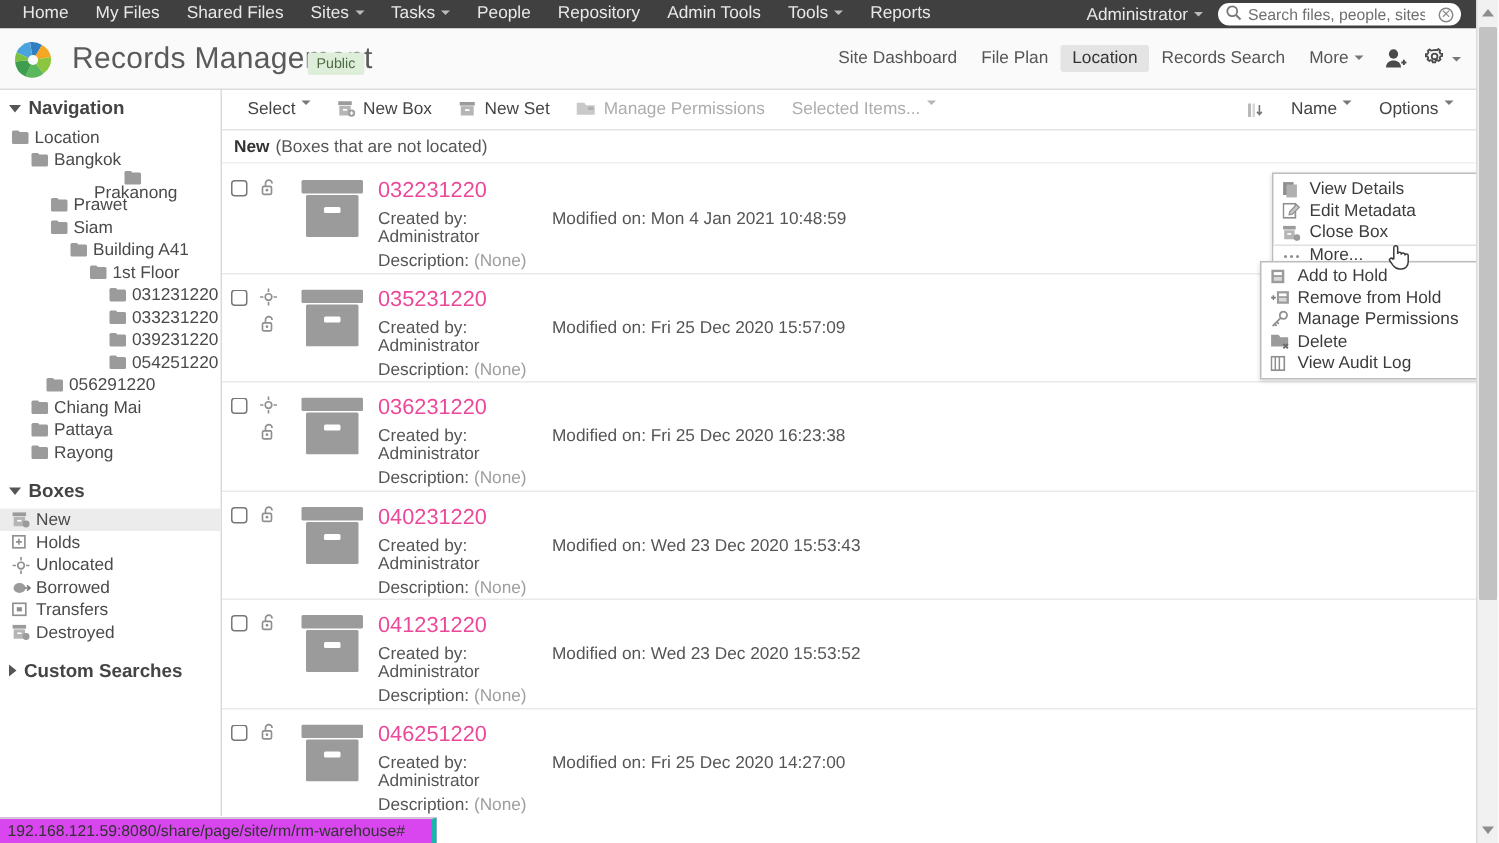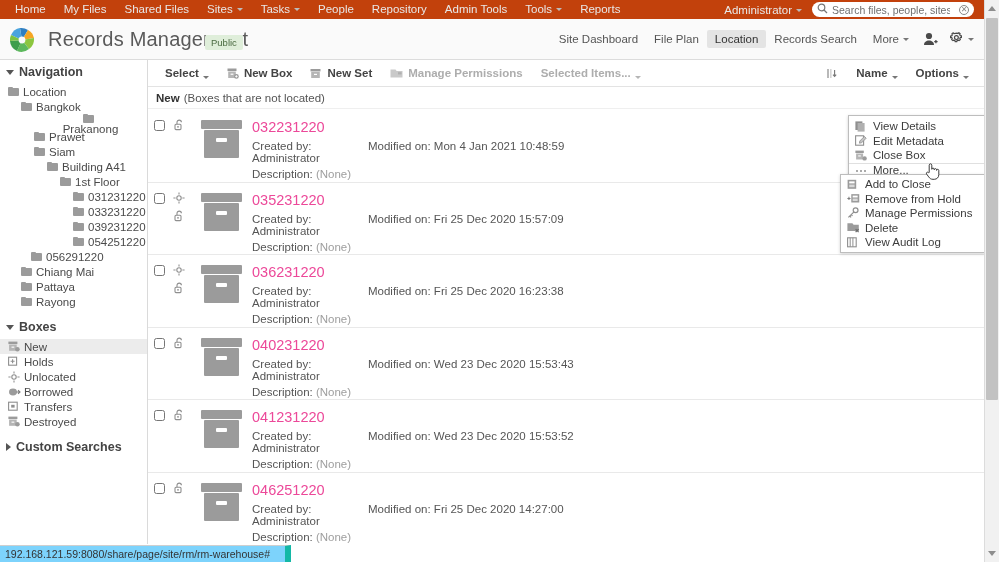--- a/index.html
+++ b/index.html
@@ -6,21 +6,21 @@
   html, body {
     width: 999px; height: 562px;
     font-family: "Liberation Sans", sans-serif;
     font-size: 12px; color: #333; overflow: hidden; background: #fff;
   }
   #app { position: relative; width: 999px; height: 562px; overflow: hidden; }
 
   
   .topbar {
     position: absolute; left: 0; top: 0; width: 984px; height: 19px;
-    background: #c2410c; display: flex; align-items: center;
+    background: #404040; display: flex; align-items: center;
   }
   .topnav { display: flex; align-items: center; padding-left: 6px; }
   .topnav-item {
     color: #e8e8e8; font-size: 11.5px; padding: 0 9px; line-height: 19px;
     white-space: nowrap; cursor: pointer;
   }
   .caret-w {
     display: inline-block; margin-left: 4px; width: 0; height: 0;
     border-left: 3px solid transparent; border-right: 3px solid transparent;
     border-top: 3px solid #bbb; vertical-align: middle;
@@ -121,22 +121,22 @@
   
   .main {
     position: absolute; left: 148px; top: 60px; width: 836px; height: 484px;
     background: #fff; overflow: hidden;
   }
   .toolbar {
     height: 27px; border-bottom: 1px solid #e3e3e3; background: #fff;
     display: flex; align-items: center; padding: 0 8px; position: relative;
   }
   .tb-item {
-    display: flex; align-items: flex-end; font-size: 11.5px; color: #444;
-    padding: 0 9px; white-space: nowrap; cursor: pointer; font-weight: bold;
+    display: flex; align-items: flex-start; font-size: 11.5px; color: #444;
+    padding: 0 9px; white-space: nowrap; cursor: pointer;
   }
   .tb-item.dim { color: #adadad; cursor: default; }
   .tb-right { position: absolute; right: 6px; display: flex; align-items: center; }
 
   .crumb {
     height: 22px; display: flex; align-items: center; padding-left: 8px;
     font-size: 11.5px; color: #555; border-bottom: 1px solid #efefef;
   }
   .crumb b { font-weight: bold; color: #333; margin-right: 4px; }
 
@@ -176,21 +176,21 @@
   .menu-ico { width: 13px; margin-right: 5px; flex: 0 0 auto; display:flex; }
   #menu-primary { left: 848px; top: 115px; width: 146px; padding: 3px 0 0 0; }
   #menu-more { left: 840px; top: 174px; width: 145px; padding: 2px 0; }
 
   
   .cursor { position: absolute; left: 925px; top: 161px; z-index: 60; }
 
   
   .statusbar {
     position: absolute; left: 0; bottom: 0; width: 291px; height: 17px;
-    background: #7dd3fc; border-top: 1px solid #cfcfcf; border-right: 6px solid #14b8a6;
+    background: #d946ef; border-top: 1px solid #cfcfcf; border-right: 3px solid #14b8a6;
     font-size: 10.5px; color: #333; line-height: 16px; padding-left: 5px;
     white-space: nowrap; overflow: hidden; z-index: 55;
   }
 
   
   .bscroll {
     position: absolute; right: 0; top: 0; width: 15px; height: 562px;
     background: #f1f1f1; border-left: 1px solid #dcdcdc; z-index: 50;
   }
   .bscroll .thumb {
@@ -683,21 +683,21 @@
     </div>
   <div class="menu" id="menu-more">
       <div class="menu-item">
         <span class="menu-ico">
           <svg width="12" height="11" viewBox="0 0 12 11">
             <rect x="0.6" y="0.8" width="8.6" height="9" fill="#9b9b9b"></rect>
             <rect x="2.2" y="2.4" width="5.4" height="2" fill="#fff"></rect>
             <rect x="2.2" y="5.6" width="5.4" height="2.6" fill="#d8d8d8"></rect>
           </svg>
         </span>
-        <span>Add to Close</span>
+        <span>Add to Hold</span>
       </div>
       <div class="menu-item">
         <span class="menu-ico">
           <svg width="14" height="11" viewBox="0 0 14 11">
             <path d="M0.4,5.4h3.4M2.1,3.7v3.4" stroke="#7d7d7d" stroke-width="1.1"></path>
             <rect x="4.6" y="0.8" width="8.6" height="9" fill="#9b9b9b"></rect>
             <rect x="6.1" y="2.4" width="5.4" height="2" fill="#fff"></rect>
             <rect x="6.1" y="5.6" width="5.4" height="2.6" fill="#d8d8d8"></rect>
           </svg>
         </span>

